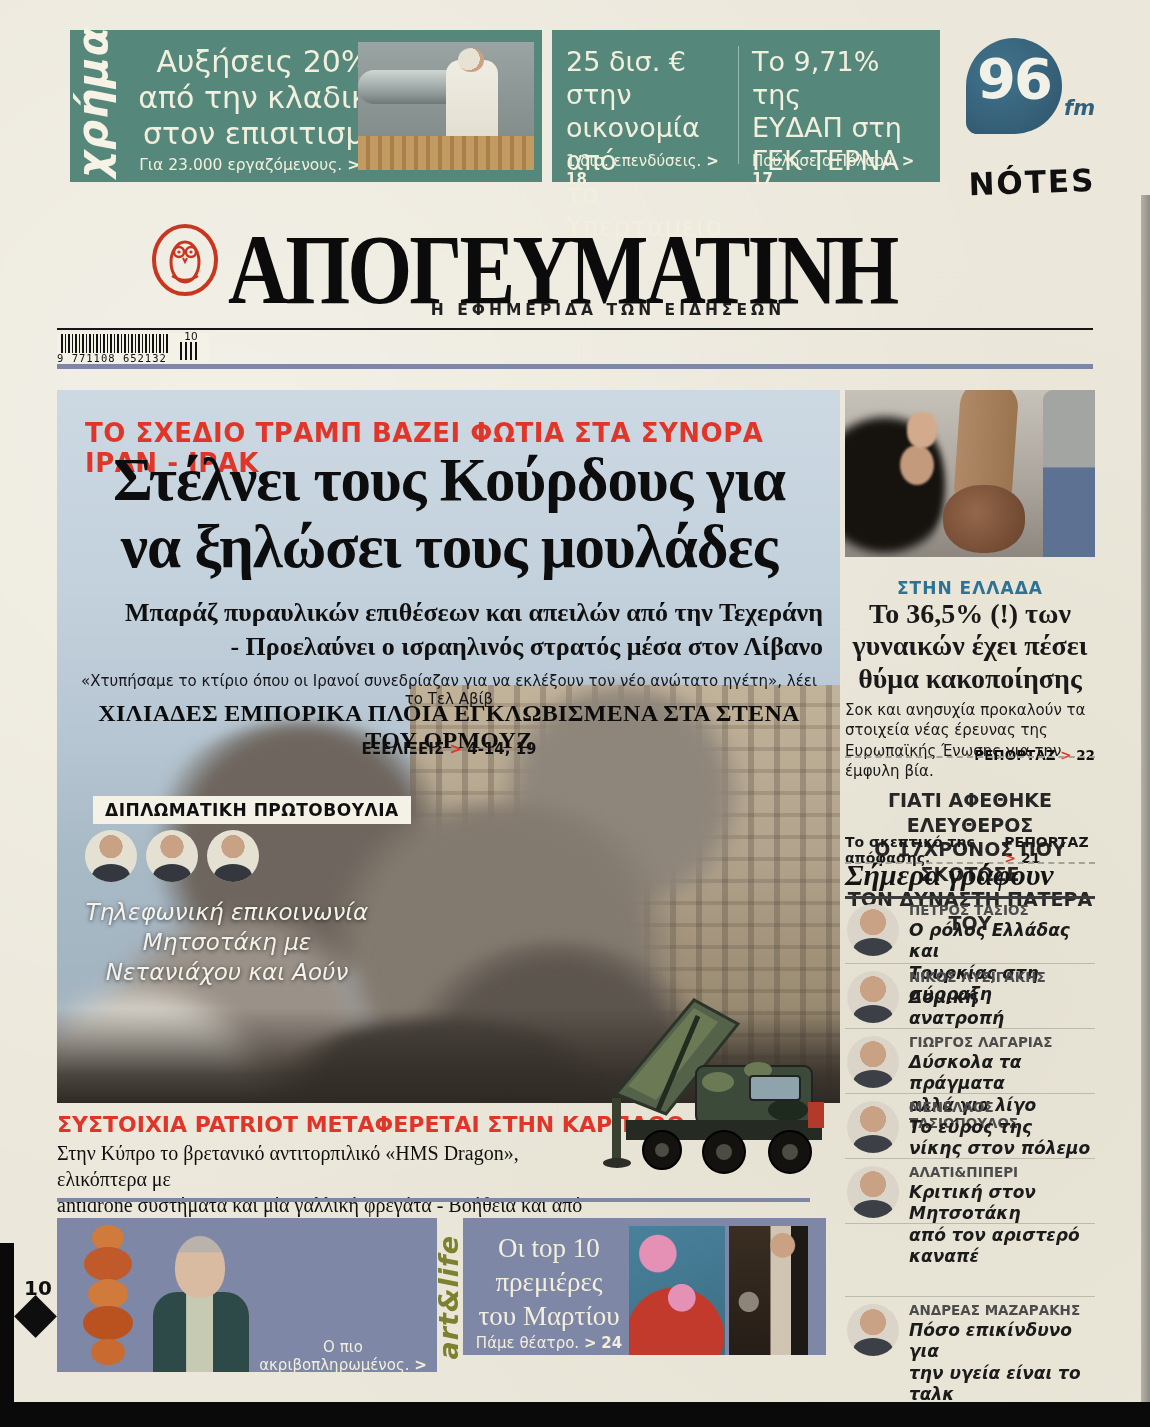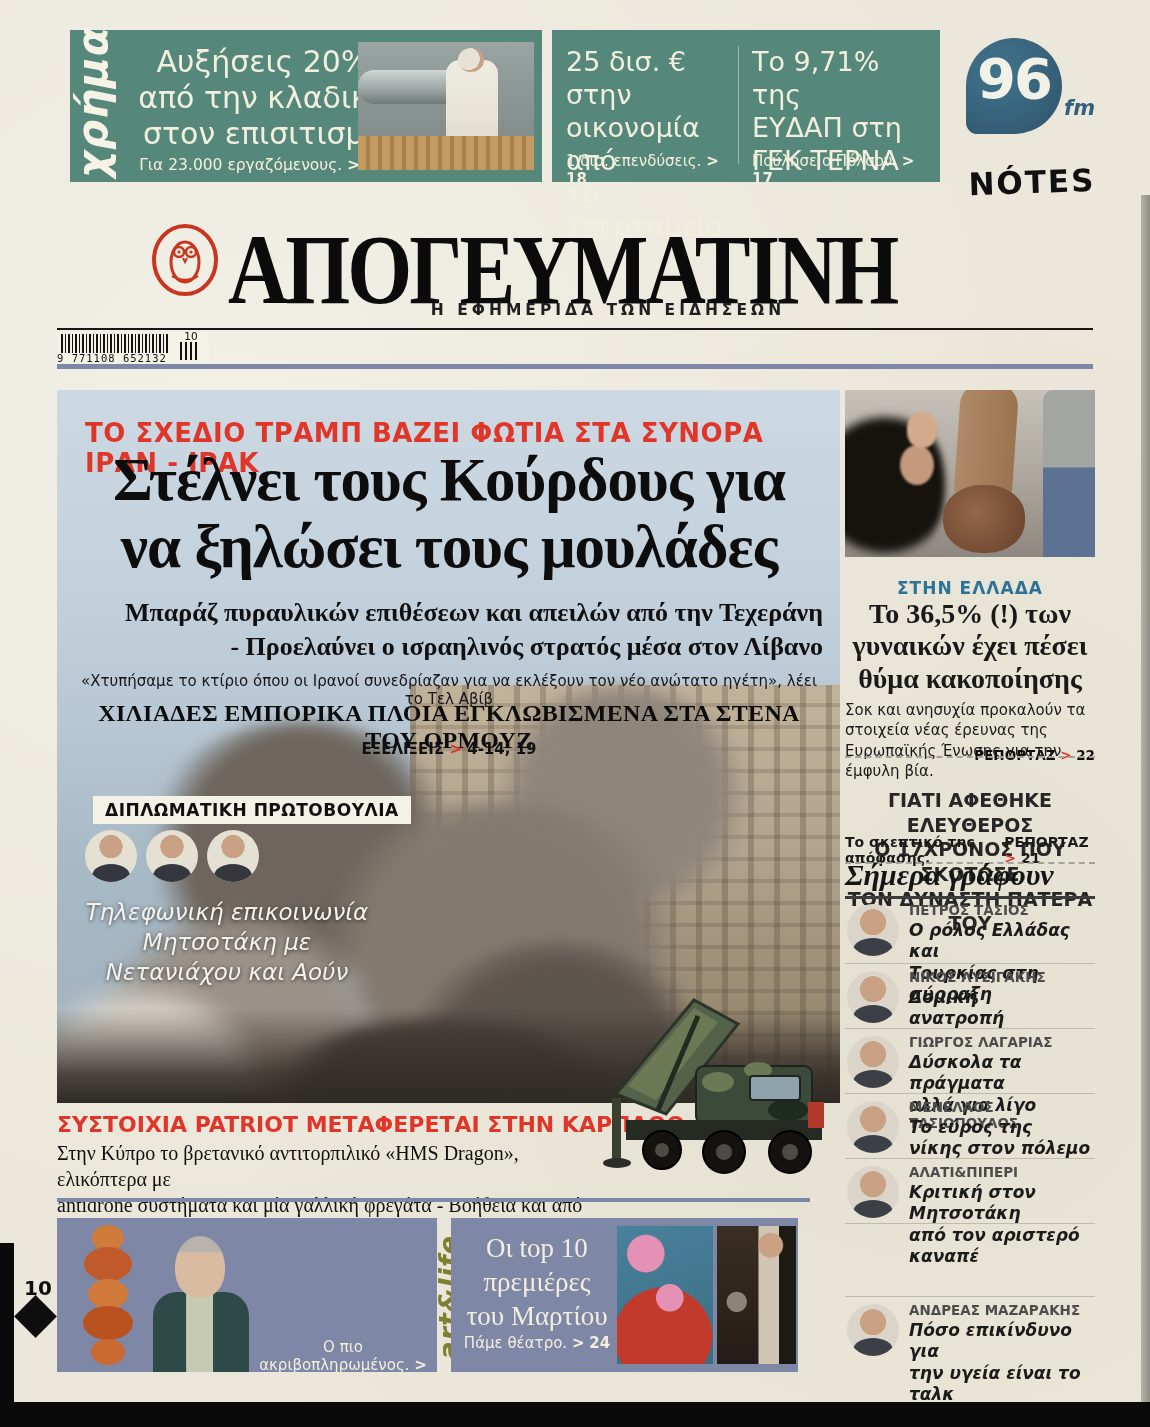--- a/index.html
+++ b/index.html
@@ -144,21 +144,21 @@
   .koons{position:absolute;left:92px;top:0;width:104px;height:154px;overflow:hidden;}
   .koons-face{position:absolute;left:26px;top:18px;width:50px;height:62px;border-radius:50% 50% 45% 45%;
       background:linear-gradient(180deg,#b9b3ab 0 26%,#d9bba2 27% 100%);}
   .koons-body{position:absolute;left:4px;top:74px;width:96px;height:80px;border-radius:24px 24px 0 0;
       background:linear-gradient(90deg,#2e4a48 0 34%,#c6cab2 35% 62%,#2e4a48 63% 100%);}
   .koons-title{position:absolute;left:196px;top:12px;width:180px;text-align:center;font-size:28px;line-height:1.22;color:#f3eedd;}
   .koons-note{position:absolute;left:196px;top:120px;width:180px;text-align:center;font-size:15px;color:#f3eedd;}
   .artlife{left:433px;top:1218px;width:30px;height:158px;display:flex;align-items:center;justify-content:center;}
   .artlife span{writing-mode:vertical-rl;transform:rotate(180deg);font-size:27px;font-weight:bold;font-style:italic;
       color:#7d802f;letter-spacing:1px;}
-  .panel-right{left:451px;top:1218px;width:347px;height:154px;overflow:hidden;}
+  .panel-right{left:463px;top:1218px;width:347px;height:137px;overflow:hidden;padding-left:16px;}
   .th-title{position:absolute;left:6px;top:14px;width:160px;text-align:center;font-size:27px;line-height:1.25;color:#f3eedd;}
   .th-note{position:absolute;left:6px;top:116px;width:160px;text-align:center;font-size:15px;color:#f3eedd;}
   .th-img1{position:absolute;left:166px;top:8px;width:96px;height:138px;overflow:hidden;
       background:radial-gradient(circle at 30% 20%,#e591b5 0 14%,transparent 15%),
                  radial-gradient(circle at 55% 52%,#e591b5 0 15%,transparent 16%),
                  radial-gradient(circle at 48% 80%,#c23a2c 0 40%,transparent 41%),
                  linear-gradient(160deg,#49809b,#3a6e82);}
   .th-img2{position:absolute;left:266px;top:8px;width:79px;height:138px;overflow:hidden;
       background:radial-gradient(circle at 68% 14%,#caa183 0 9%,transparent 10%),
                  linear-gradient(90deg,transparent 0 52%,#cfc5b2 53% 78%,#1d1a16 79% 100%),

